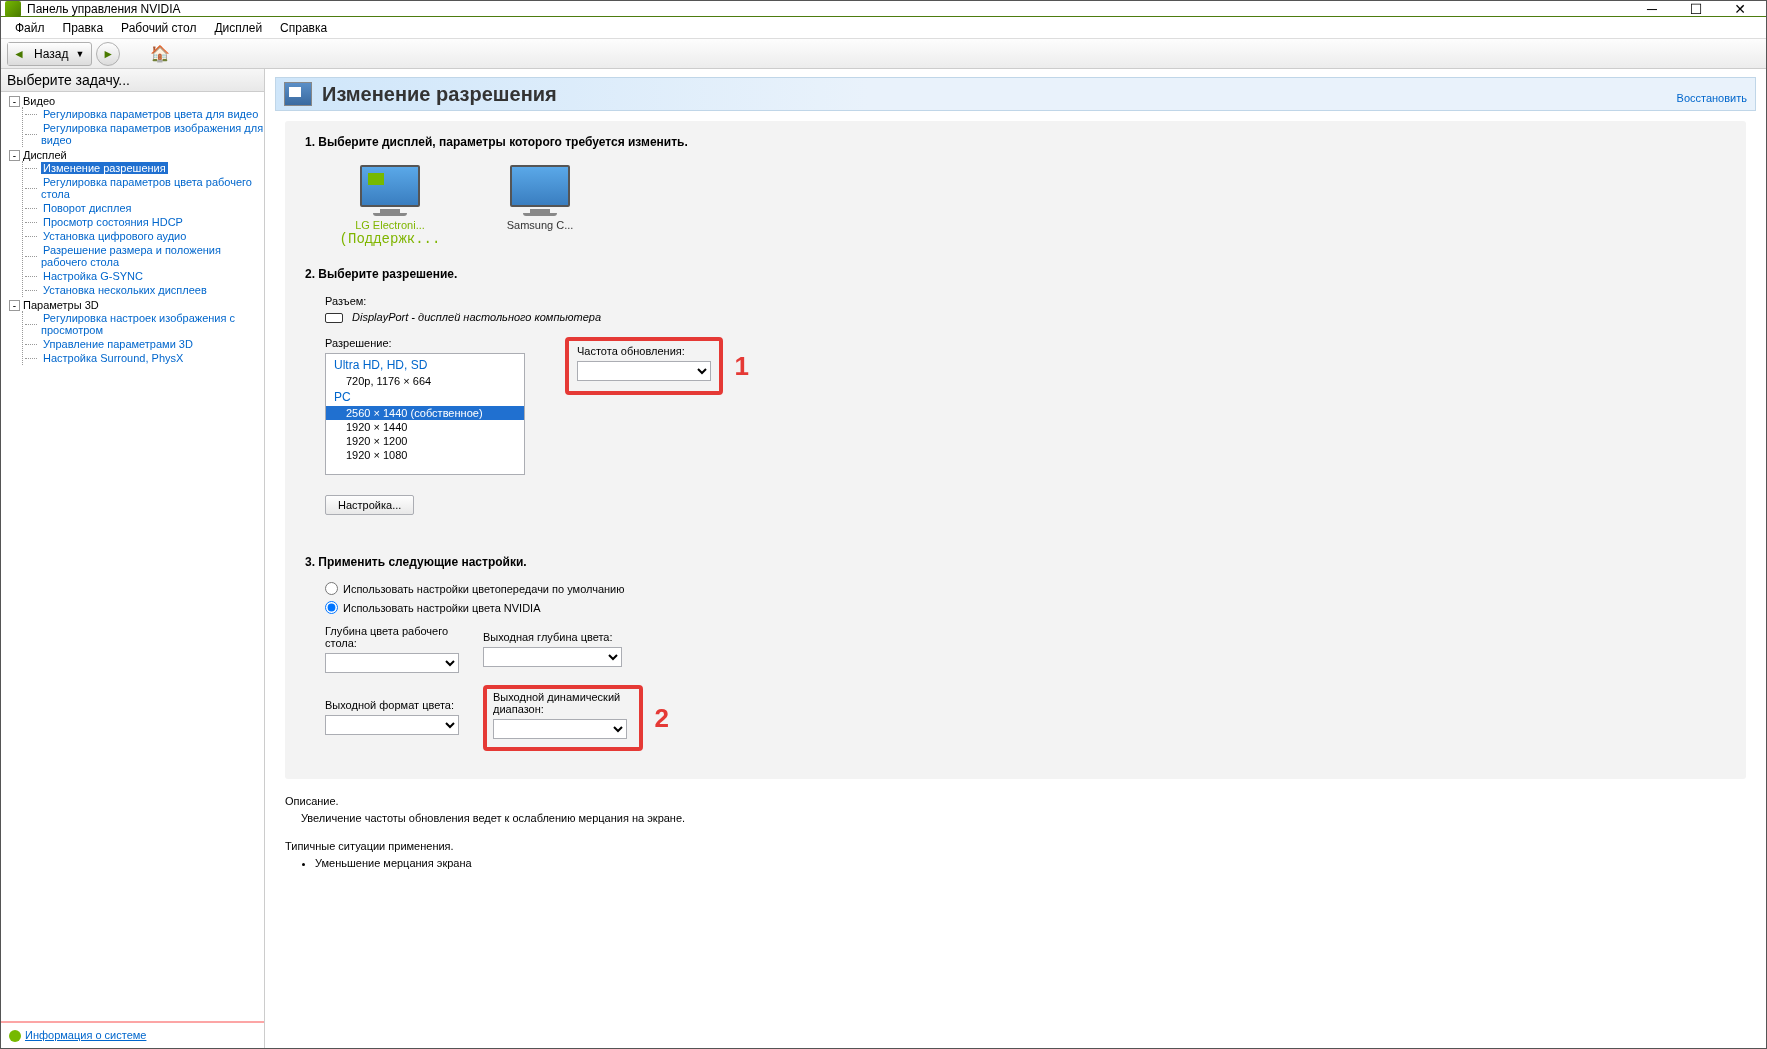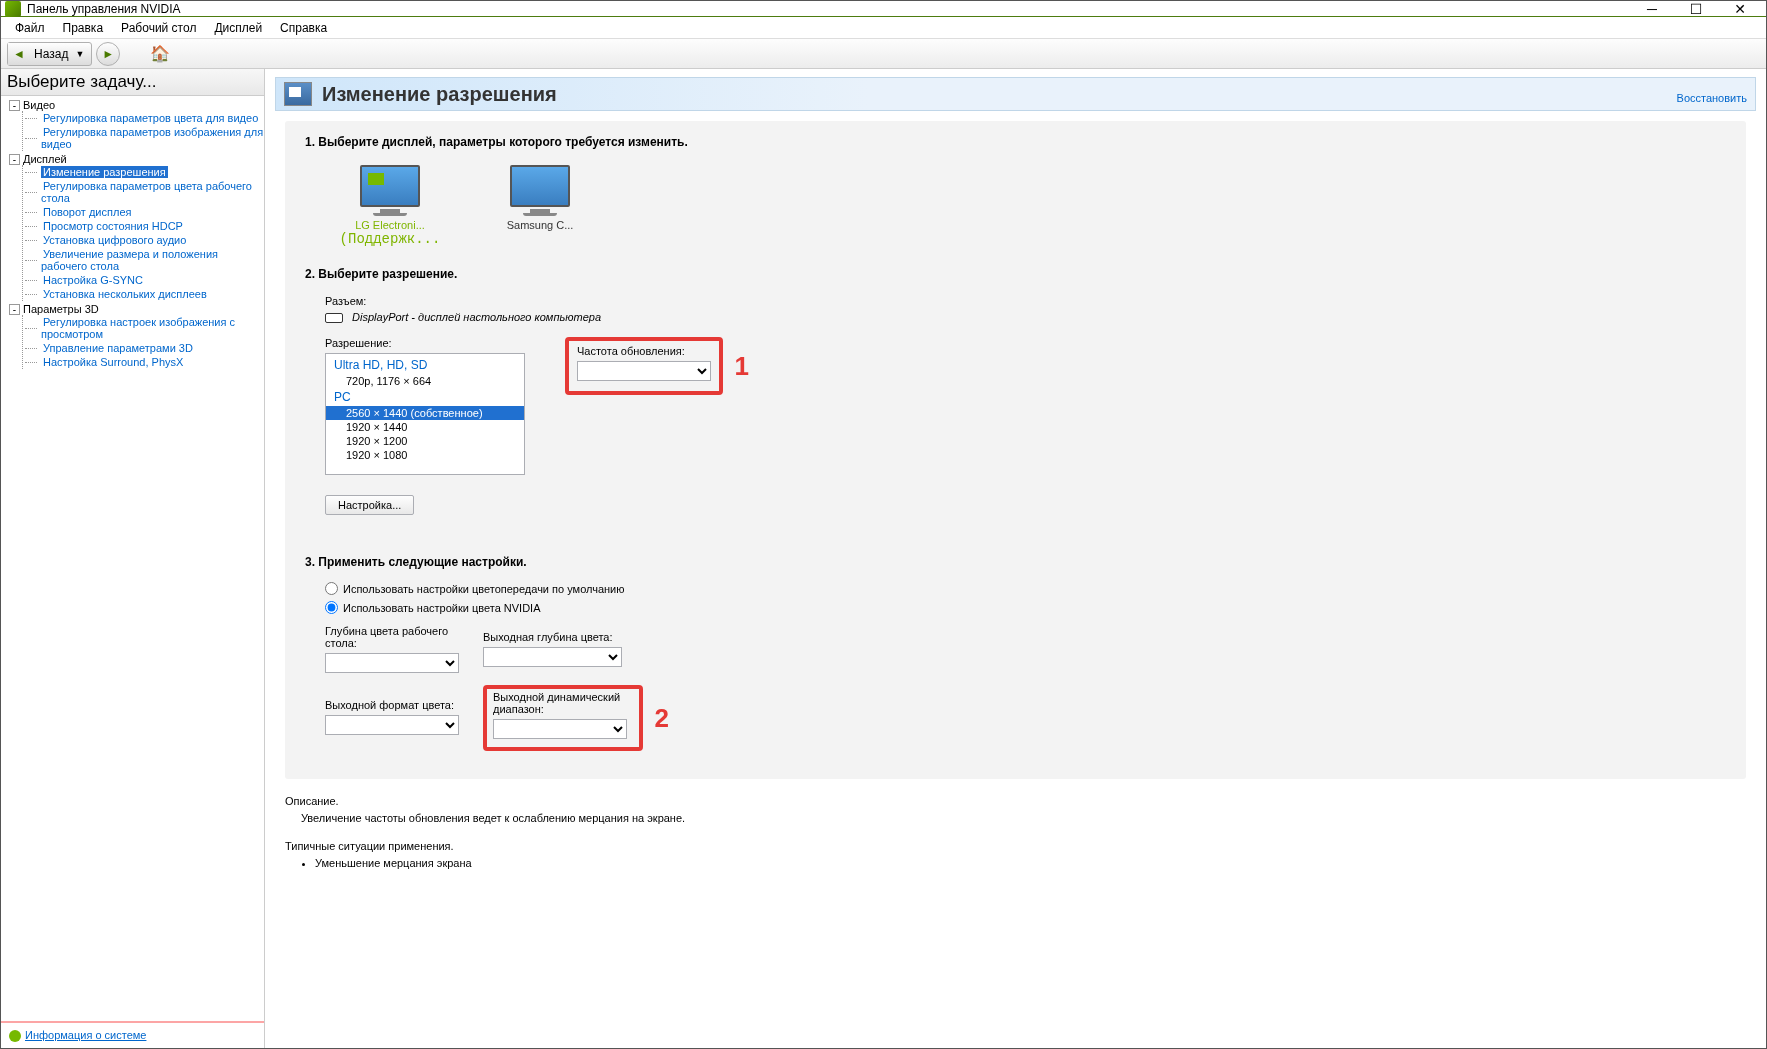--- a/index.html
+++ b/index.html
@@ -20,21 +20,21 @@
 .nav-btn { width: 24px; height: 24px; border: 1px solid #b0b0b0; border-radius: 50%; background: linear-gradient(#fefefe, #dcdcdc); display: flex; align-items: center; justify-content: center; font-size: 12px; color: #4a7a00; cursor: pointer; }
 .back-group { display: flex; align-items: center; border: 1px solid #b0b0b0; border-radius: 3px; height: 24px; padding: 0 4px 0 0; background: linear-gradient(#fefefe, #dcdcdc); }
 .back-group .nav-btn { border: none; border-radius: 0; width: 22px; height: 22px; }
 .back-group .back-label { padding: 0 4px; font-size: 12px; }
 .back-group .back-arrow { font-size: 9px; padding: 0 3px; }
 .home-btn { width: 24px; height: 24px; display: flex; align-items: center; justify-content: center; font-size: 16px; cursor: pointer; }
 
 .body { flex: 1; display: flex; overflow: hidden; }
 
 .sidebar { width: 264px; border-right: 1px solid #ccc; display: flex; flex-direction: column; background: #fff; }
-.sidebar .task-header { padding: 3px 6px; font-size: 17px; background: linear-gradient(#f7f7f7, #e8e8e8); border-bottom: 1px solid #ccc; }
+.sidebar .task-header { padding: 3px 6px; font-size: 14px; background: linear-gradient(#f7f7f7, #e8e8e8); border-bottom: 1px solid #ccc; }
 .tree { flex: 1; overflow-y: auto; padding: 2px 0; font-size: 11px; }
 .tree-node { padding: 1px 0 1px 8px; }
 .tree-node .expander { display: inline-block; width: 11px; height: 11px; border: 1px solid #999; text-align: center; line-height: 9px; font-size: 10px; margin-right: 3px; cursor: pointer; background: #fff; }
 .tree-node .node-label { cursor: default; }
 .tree-children { border-left: 1px dotted #999; margin-left: 13px; padding-left: 2px; }
 .tree-leaf { padding: 1px 0 1px 16px; position: relative; }
 .tree-leaf::before { content: ""; position: absolute; left: 0; top: 50%; width: 12px; border-top: 1px dotted #999; }
 .tree-leaf a { color: #0066cc; text-decoration: none; cursor: pointer; padding: 0 2px; }
 .tree-leaf a.selected { background: #2070d0; color: #fff; }
 
@@ -137,21 +137,21 @@
           </div>
         </div>
         <div class="tree-node">
           <span class="expander">-</span><span class="node-label">Дисплей</span>
           <div class="tree-children">
             <div class="tree-leaf"><a class="selected">Изменение разрешения</a></div>
             <div class="tree-leaf"><a>Регулировка параметров цвета рабочего стола</a></div>
             <div class="tree-leaf"><a>Поворот дисплея</a></div>
             <div class="tree-leaf"><a>Просмотр состояния HDCP</a></div>
             <div class="tree-leaf"><a>Установка цифрового аудио</a></div>
-            <div class="tree-leaf"><a>Увеличение размера и положения рабочего стола</a></div>
+            <div class="tree-leaf"><a>Разрешение размера и положения рабочего стола</a></div>
             <div class="tree-leaf"><a>Настройка G-SYNC</a></div>
             <div class="tree-leaf"><a>Установка нескольких дисплеев</a></div>
           </div>
         </div>
         <div class="tree-node">
           <span class="expander">-</span><span class="node-label">Параметры 3D</span>
           <div class="tree-children">
             <div class="tree-leaf"><a>Регулировка настроек изображения с просмотром</a></div>
             <div class="tree-leaf"><a>Управление параметрами 3D</a></div>
             <div class="tree-leaf"><a>Настройка Surround, PhysX</a></div>

